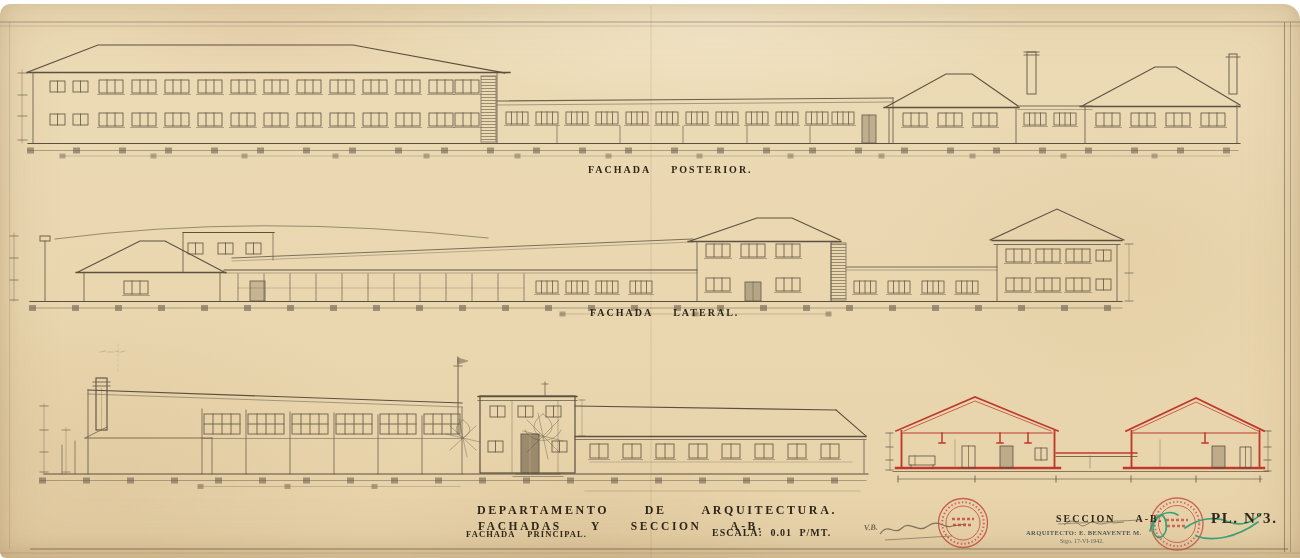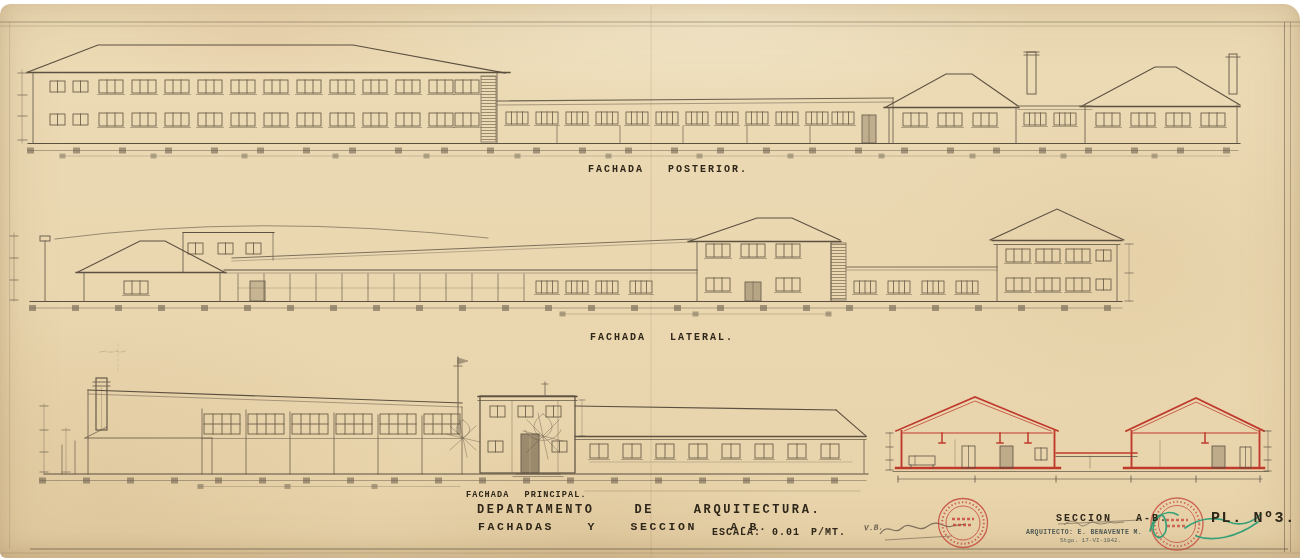--- a/index.html
+++ b/index.html
@@ -1,33 +1,33 @@
 <!DOCTYPE html>
 <html><head>
 <meta charset="utf-8">
 <style>
   html,body{margin:0;padding:0;background:#f6f4ef;}
   #stage{position:relative;width:1300px;height:558px;overflow:hidden;background:#ffffff;
-         font-family:Liberation Mono, monospace;}
+         font-family:Liberation Serif, serif;}
   #paper{position:absolute;left:0;top:4px;right:0;bottom:0;
     border-radius:10px 16px 0 6px;
     background:
       radial-gradient(220px 70px at 20% 6%, rgba(210,150,120,.13), transparent 70%),
       radial-gradient(420px 120px at 55% 3%, rgba(255,250,235,.35), transparent 75%),
       radial-gradient(340px 220px at 86% 45%, rgba(185,145,90,.10), transparent 72%),
       radial-gradient(420px 260px at 8% 88%, rgba(170,130,80,.12), transparent 75%),
       radial-gradient(300px 160px at 45% 96%, rgba(165,125,75,.10), transparent 75%),
       linear-gradient(#ecdbb6, #e8d3aa);
     box-shadow: inset 0 0 60px rgba(140,105,60,.22), inset 0 -6px 18px rgba(120,88,48,.18);}
   .crease{position:absolute;top:6px;bottom:0;width:2px;background:rgba(120,90,50,.07);}
   svg{position:absolute;left:0;top:0;}
   .lbl{position:absolute;color:#2e2619;font-weight:bold;white-space:nowrap;line-height:1;}
   .big   {font-size:12px;letter-spacing:2.6px;word-spacing:24px;}
   .med   {font-size:10px;letter-spacing:2px;word-spacing:16px;}
-  .small {font-size:8.5px;letter-spacing:1.1px;word-spacing:9px;}
+  .small {font-size:8.5px;letter-spacing:1.1px;word-spacing:9px;margin-top:39px;}
   .scale {font-size:10px;letter-spacing:1px;word-spacing:4px;}
   .plate {font-size:15px;letter-spacing:1.6px;}
   .tiny  {font-size:6.5px;font-weight:bold;color:#4f5a55;letter-spacing:.4px;}
   .tiny2 {font-size:6px;font-weight:normal;color:#5c675f;}
   .pencil{font-size:8px;font-style:italic;color:#6f6352;font-weight:bold;transform:rotate(-3deg);}
 </style>
 </head>
 <body>
 
 <div id="stage">
@@ -460,21 +460,21 @@
       <line x1="1167" y1="526" x2="1187" y2="526" stroke-width="2.4" stroke-dasharray="3 2"></line>
     </g>
     <g stroke="#2a9d74" fill="none" stroke-width="1.7" opacity="0.92" stroke-linecap="round">
       <path d="M1150,531 c4,-16 14,-22 16,-8 c2,12 -8,20 -12,10 c-5,-12 10,-26 24,-18"></path>
       <path d="M1185,528 c14,-10 30,-12 44,-6 c10,4 22,2 32,-8"></path>
       <path d="M1196,536 c16,6 40,2 62,-14"></path>
     </g>
   </svg>
 
   <div class="lbl med" style="left:588px;top:165px">FACHADA POSTERIOR.</div>
-  <div class="lbl med" style="left:590px;top:333px">FACHADA LATERAL.</div>
+  <div class="lbl med" style="left:590px;top:308px">FACHADA LATERAL.</div>
   <div class="lbl small" style="left:466px;top:491px">FACHADA PRINCIPAL.</div>
   <div class="lbl med" style="left:1056px;top:514px">SECCION A-B.</div>
 
 
   <div class="lbl big" style="left:477px;top:504px;word-spacing:30px">DEPARTAMENTO DE ARQUITECTURA.</div>
   <div class="lbl big" style="left:478px;top:521px;font-size:11.5px;word-spacing:24px">FACHADAS Y SECCION A-B.</div>
   <div class="lbl scale" style="left:712px;top:528px">ESCALA: 0.01 P/MT.</div>
 
   <div class="lbl plate" style="left:1211px;top:511px">PL. Nº3.</div>
   <div class="lbl tiny" style="left:1026px;top:530px">ARQUITECTO: E. BENAVENTE M.</div>

